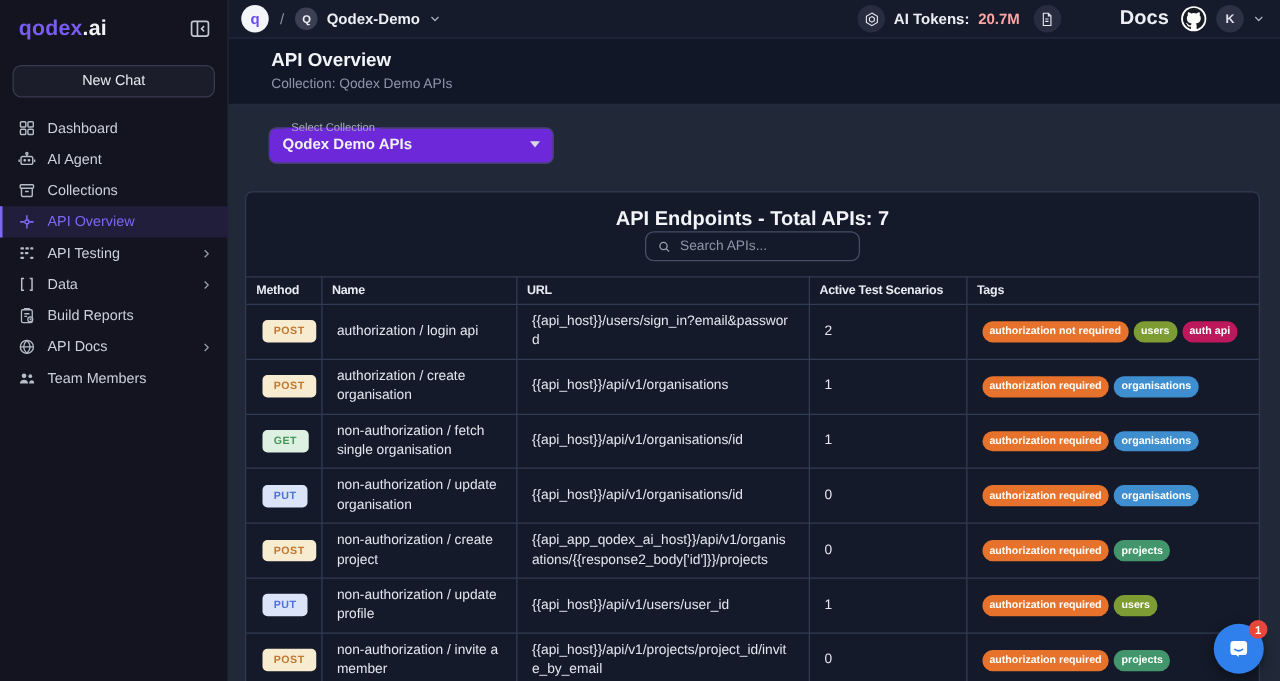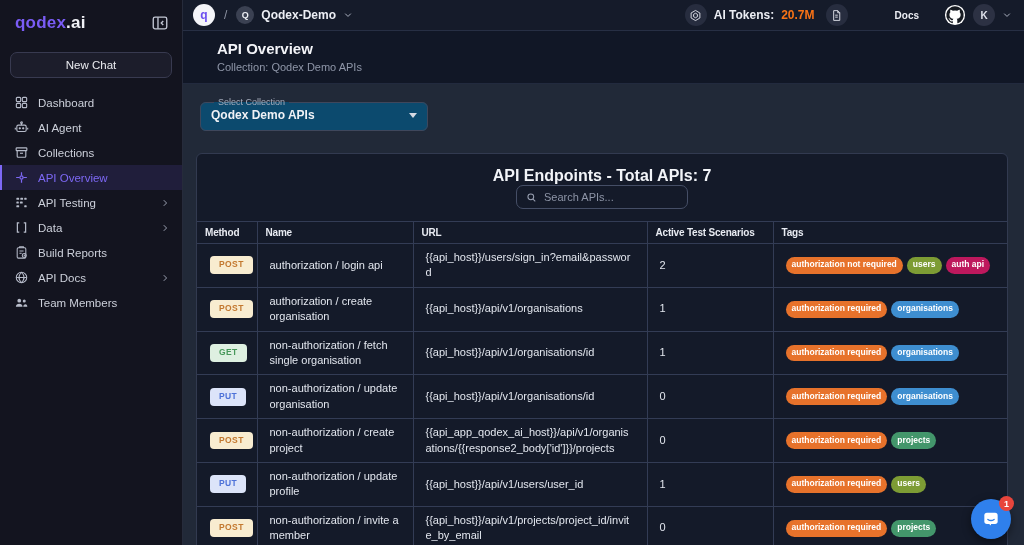--- a/index.html
+++ b/index.html
@@ -42,35 +42,35 @@
   .crumb-proj-avatar { width:18px; height:18px; border-radius:50%; background:#3b4152; color:#eef0f5;
     font-size:9px; font-weight:700; display:flex; align-items:center; justify-content:center; }
   .crumb-name { font-size:12px; font-weight:600; color:#eceef4; }
   .chev-down { width:10px; height:10px; color:#aab0bf; display:flex; }
   .chev-down svg { width:10px; height:10px; }
   .topbar-right { margin-left:auto; display:flex; align-items:center; gap:7px; }
   .icon-circle { width:22px; height:22px; border-radius:50%; background:#272d3f; color:#e8eaf1;
     display:flex; align-items:center; justify-content:center; cursor:pointer; }
   .icon-circle svg { width:13px; height:13px; }
   .tokens-label { font-size:12px; font-weight:600; color:#eceef4; }
-  .tokens-value { font-size:12px; font-weight:700; color:#f97316; margin-right:4px; }
-  .docs-label { font-size:10px; font-weight:600; color:#eceef4; margin-right:18px;padding-left:40px; }
+  .tokens-value { font-size:12px; font-weight:700; color:#fca5a5; margin-right:4px; }
+  .docs-label { font-size:16px; font-weight:600; color:#eceef4; margin-right:2px;padding-left:40px; }
   .gh { width:22px; height:22px; display:flex; cursor:pointer; }
   .gh svg { width:22px; height:22px; }
   .avatar { width:22px; height:22px; border-radius:50%; background:#2c3143; color:#dfe2ec;
     font-size:10px; font-weight:700; display:flex; align-items:center; justify-content:center; cursor:pointer; }
 
   .page-header { background:#111726; border-bottom:1px solid #222a3e; padding:9px 16px 10px 34px; flex-shrink:0; }
   .page-title { font-size:15px; font-weight:600; color:#f3f4f8; margin-bottom:4px; }
   .page-subtitle { font-size:11px; color:#8f96a8; }
 
   .content { flex:1; background:#212938; padding:13px 16px 0 13px; }
 
-  fieldset.select-field { width:228px; margin-left:4px; border:1px solid #3f475c; border-radius:6px;
-    background:#0c4a6e; padding:0 10px 8px 10px; cursor:pointer; }
+  fieldset.select-field { width:228px; margin-left:19px; border:1px solid #3f475c; border-radius:6px;
+    background:#6d28d9; padding:0 10px 8px 10px; cursor:pointer; }
   fieldset.select-field legend { font-size:9px; color:#a7aebe; padding:0 4px; margin-left:3px; }
   .select-value-row { display:flex; align-items:center; justify-content:space-between; margin-top:1px; }
   .select-value { font-size:12px; font-weight:600; color:#f0f2f6; }
   .caret-down { width:0; height:0; border:4px solid transparent; border-top:5px solid #d6d9e2; margin-top:4px; }
 
   .panel { margin-top:22px; border:1px solid #323a50; border-radius:6px; background:#141a29; padding-bottom:10px; }
   .panel-head { display:flex; align-items:center; justify-content:space-between; padding:13px 16px 12px;flex-direction:column; }
   .panel-title { font-size:16px; font-weight:600; color:#f2f4f8; }
   .search-box { display:flex; align-items:center; gap:7px; width:172px; height:24px;
     border:1px solid #454e66; border-radius:7px; padding:0 9px; color:#99a0b2; background:transparent; }

